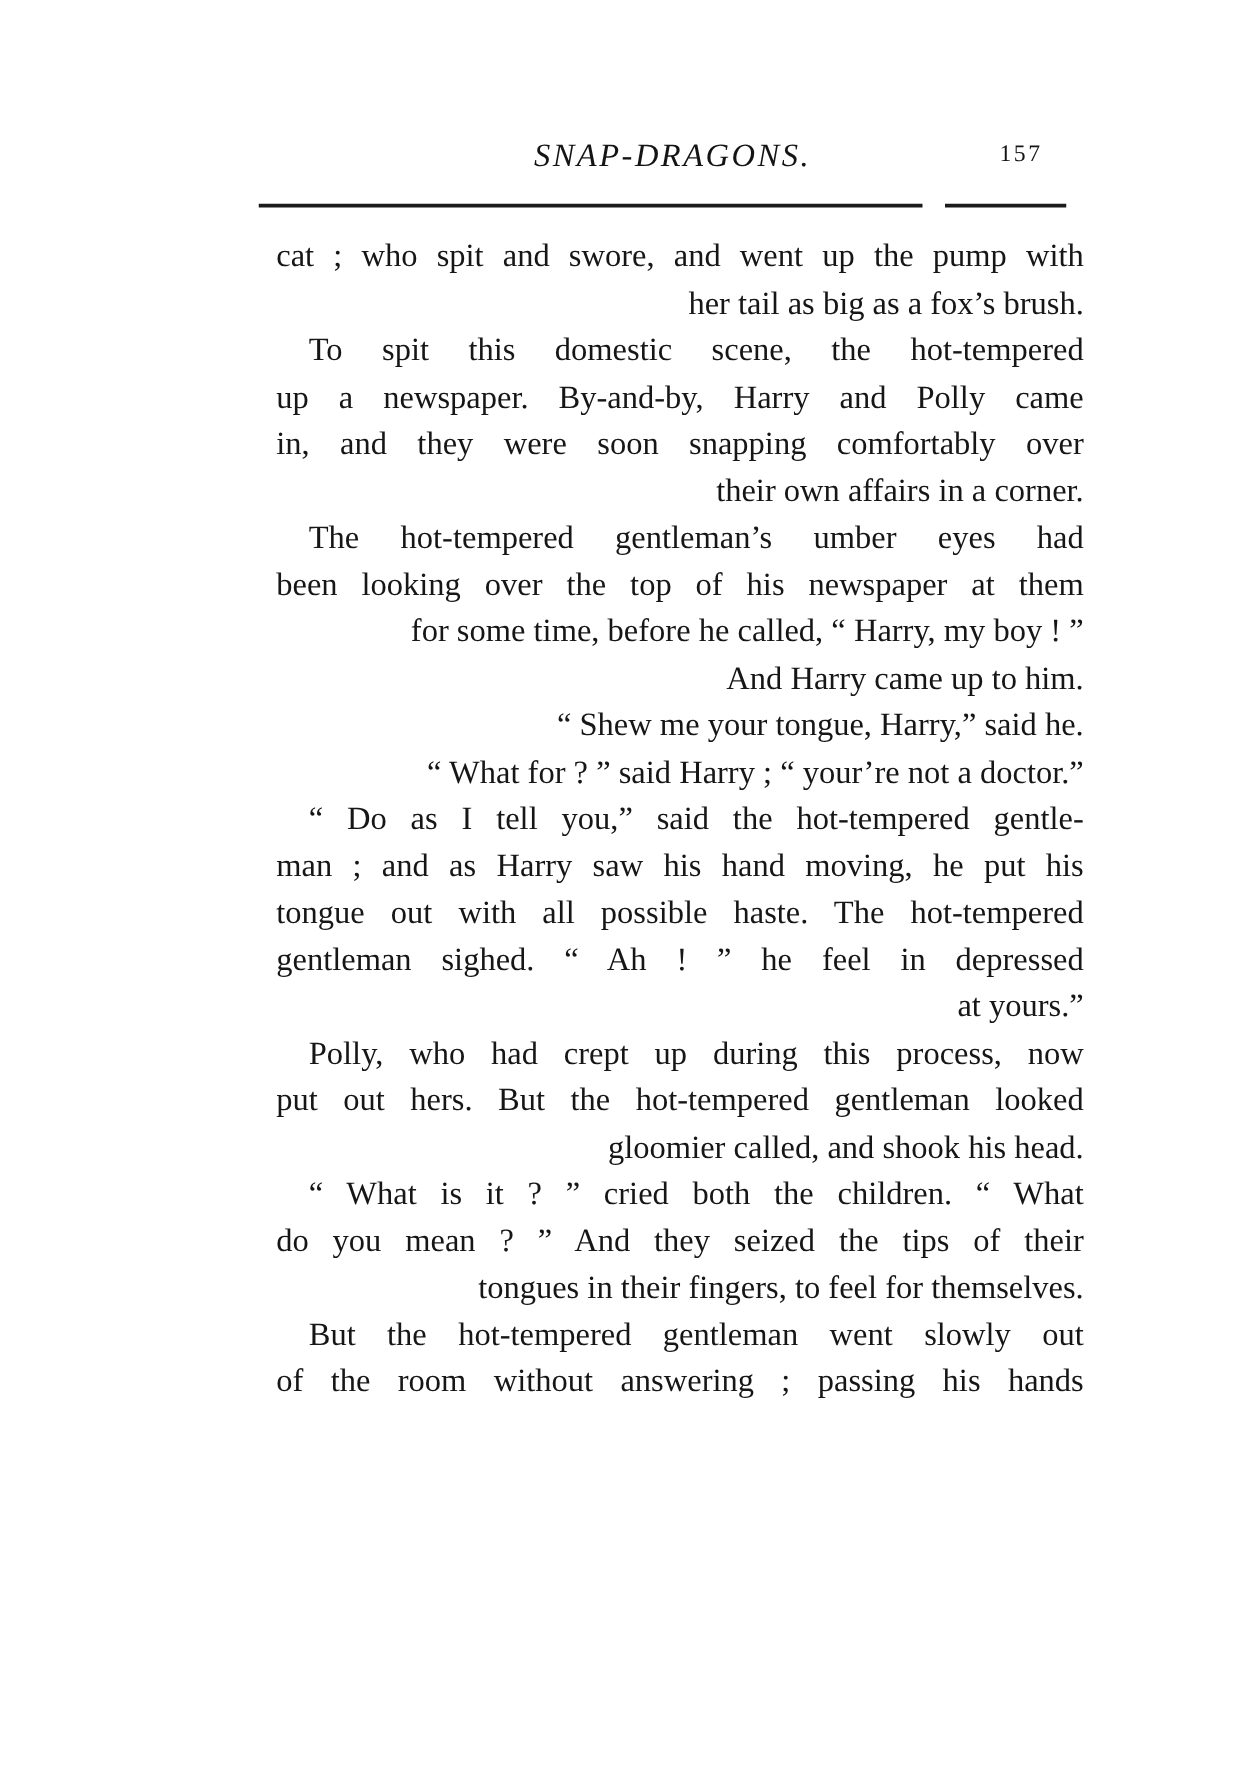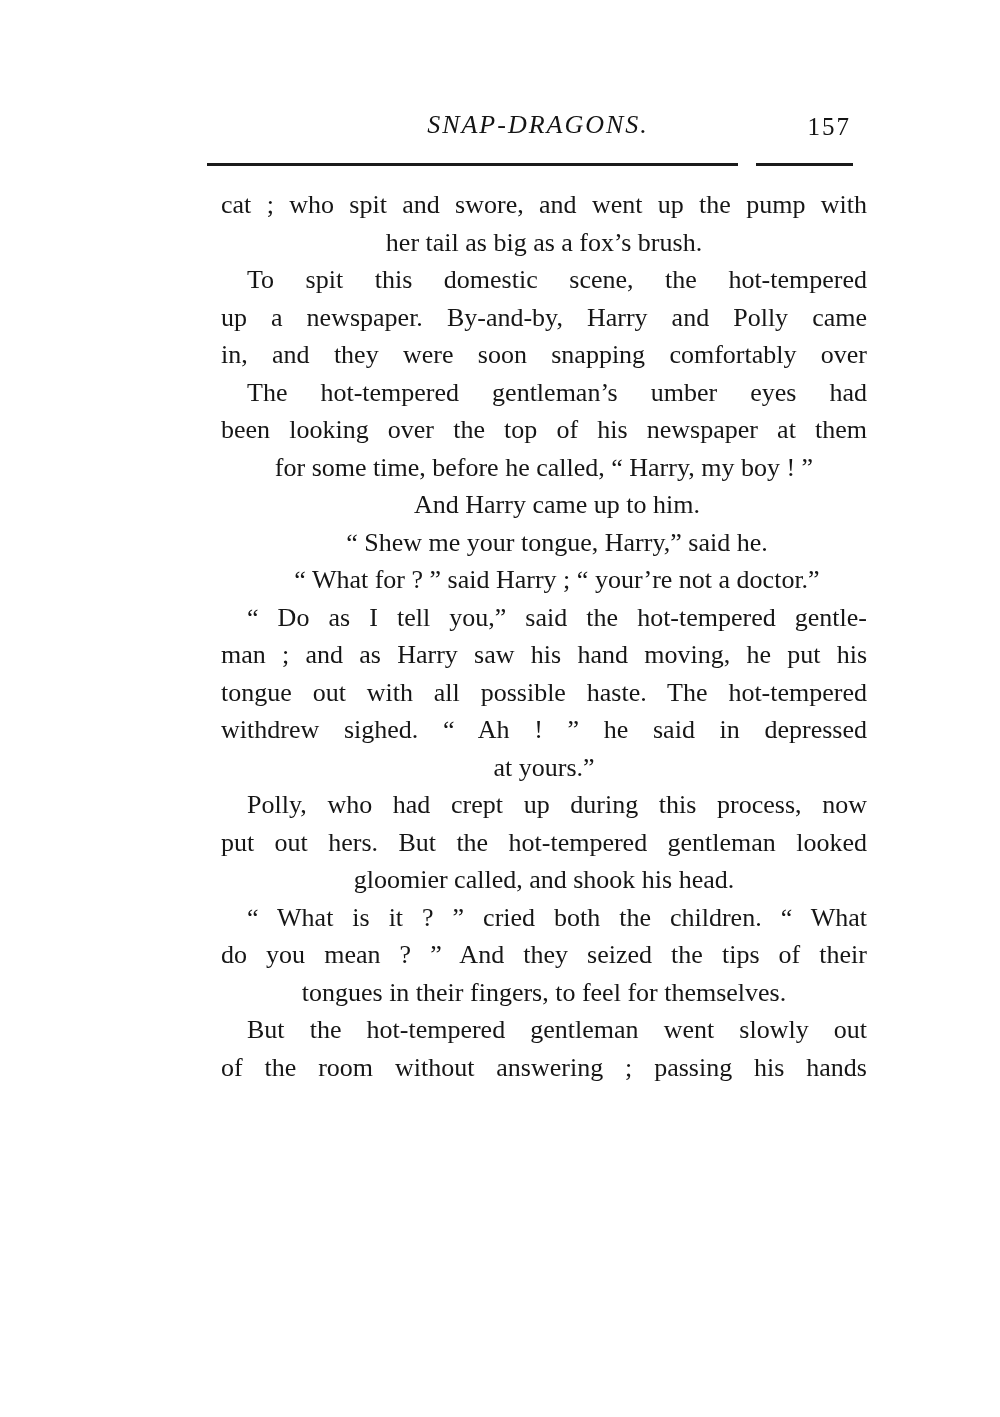--- a/index.html
+++ b/index.html
@@ -28,23 +28,23 @@
     left: 16px;
     right: 0;
     text-align: center;
     font-style: italic;
     font-size: 26px;
     letter-spacing: 2px;
     color: #141414;
   }
   .page-number {
     position: absolute;
-    right: 2px;
+    right: 19px;
     top: 3px;
-    font-size: 25px;
+    font-size: 19px;
     letter-spacing: 2px;
     color: #141414;
   }
   .rules {
     position: absolute;
     top: 163px;
     left: 207px;
     width: 646px;
     height: 4px;
   }
@@ -67,21 +67,21 @@
   .text-block {
     position: absolute;
     top: 186px;
     left: 221px;
     width: 646px;
     font-size: 26px;
     line-height: 37.5px;
     color: #161616;
   }
   .line {
-    text-align: center;
+    text-align: right;
   }
   .line.justify {
     text-align: justify;
     text-align-last: justify;
   }
   .line.indent {
     text-indent: 26px;
   }
 </style>
 </head>
@@ -98,30 +98,31 @@
     <span class="rule-main"></span>
     <span class="rule-short"></span>
   </div>
 
   <main class="text-block" id="text-block">
       <div class="line justify">cat ; who spit and swore, and went up the pump with</div>
       <div class="line">her tail as big as a fox’s brush.</div>
       <div class="line justify indent">To spit this domestic scene, the hot-tempered</div>
       <div class="line justify">up a newspaper.  By-and-by, Harry and Polly came</div>
       <div class="line justify">in, and they were soon snapping comfortably over</div>
+      <div class="line">their own affairs in a corner.</div>
       <div class="line justify indent">The hot-tempered gentleman’s umber eyes had</div>
       <div class="line justify">been looking over the top of his newspaper at them</div>
       <div class="line">for some time, before he called, “ Harry, my boy ! ”</div>
       <div class="line indent">And Harry came up to him.</div>
       <div class="line indent">“ Shew me your tongue, Harry,” said he.</div>
       <div class="line indent">“ What for ? ” said Harry ; “ your’re not a doctor.”</div>
       <div class="line justify indent">“ Do as I tell you,” said the hot-tempered gentle-</div>
       <div class="line justify">man ; and as Harry saw his hand moving, he put his</div>
       <div class="line justify">tongue out with all possible haste.  The hot-tempered</div>
-      <div class="line justify">withdrew sighed.  “ Ah ! ” he said in depressed</div>
+      <div class="line justify">gentleman sighed.  “ Ah ! ” he feel in depressed</div>
       <div class="line">at yours.”</div>
       <div class="line justify indent">Polly, who had crept up during this process, now</div>
       <div class="line justify">put out hers.  But the hot-tempered gentleman looked</div>
       <div class="line">gloomier called, and shook his head.</div>
       <div class="line justify indent">“ What is it ? ” cried both the children.  “ What</div>
       <div class="line justify">do you mean ? ”  And they seized the tips of their</div>
       <div class="line">tongues in their fingers, to feel for themselves.</div>
       <div class="line justify indent">But the hot-tempered gentleman went slowly out</div>
       <div class="line justify">of the room without answering ; passing his hands</div>
     </main>

